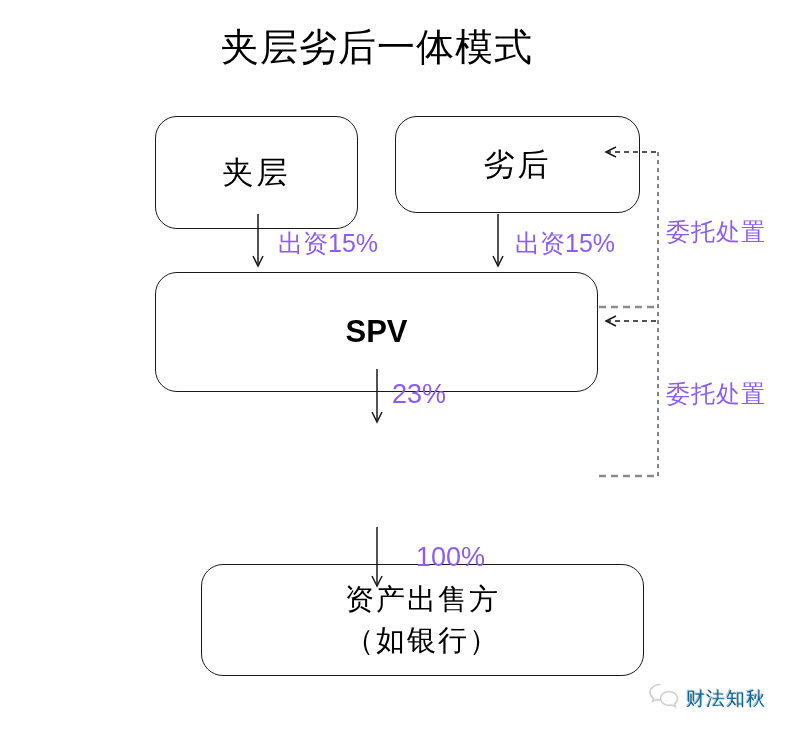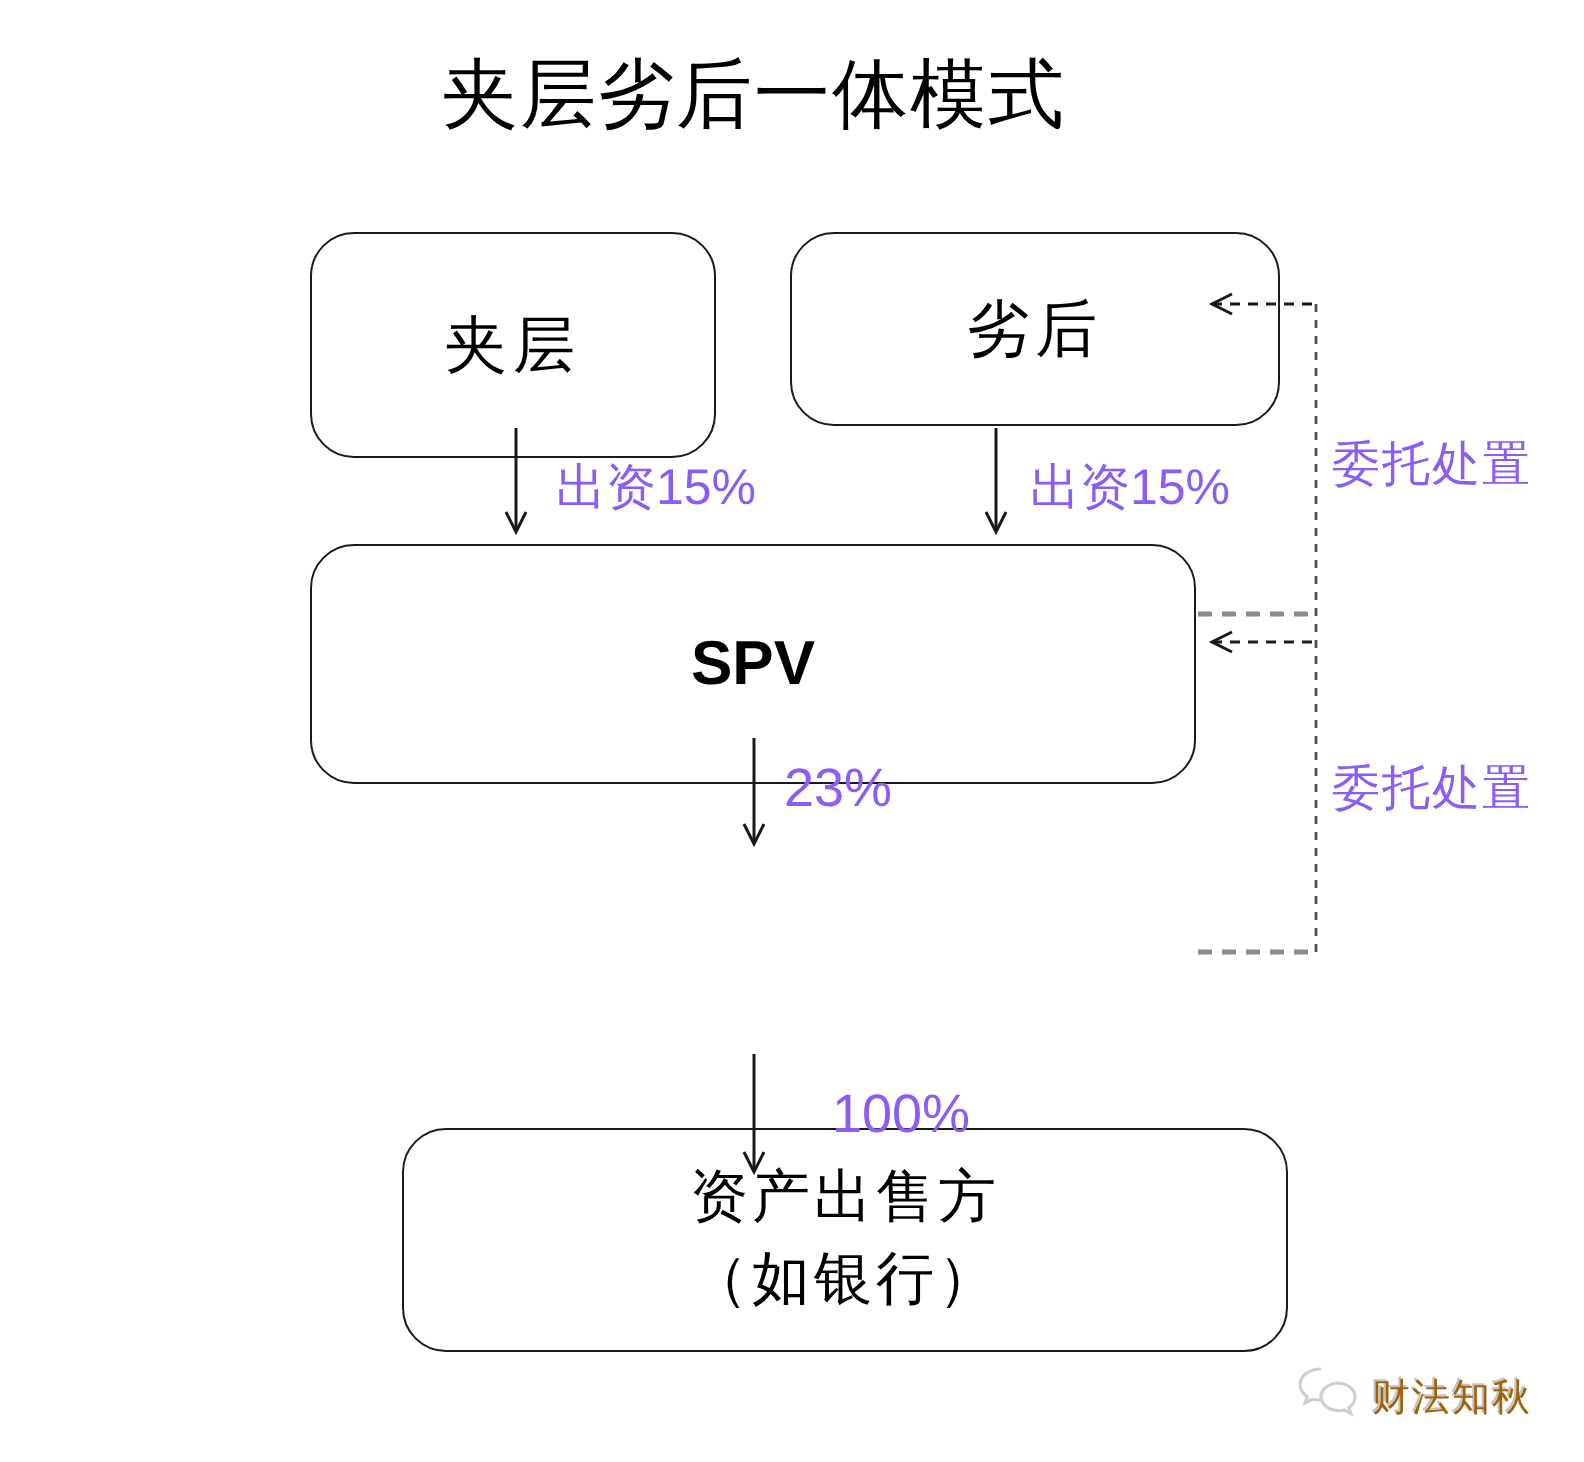--- a/index.html
+++ b/index.html
@@ -30,21 +30,21 @@
   .edge-label{position:absolute;color:#8b5cf6;white-space:nowrap;}
   .num{font-family:"Liberation Sans","DejaVu Sans",sans-serif;}
   #lbl-contrib-left{left:278px;top:227px;font-size:25px;}
   #lbl-contrib-right{left:515px;top:227px;font-size:25px;}
   #lbl-30{left:392px;top:379px;font-size:27px;}
   #lbl-100{left:376px;top:542px;font-size:27px;margin-left:40px;}
   #lbl-entrust-top{left:666px;top:216px;font-size:24px;letter-spacing:1px;}
   #lbl-entrust-bottom{left:666px;top:378px;font-size:24px;letter-spacing:1px;}
 
   .watermark{position:absolute;left:648px;top:683px;display:flex;align-items:center;gap:6px;}
-  .watermark-text{font-size:19px;letter-spacing:1px;color:#a16207;
+  .watermark-text{font-size:19px;letter-spacing:1px;color:#0369a1;
         font-family:"Liberation Sans","DejaVu Sans",sans-serif;
         text-shadow:-1px -1px 0 #c4c4c4, 1px 1px 0 #ffffff;}
 </style>
 </head>
 <body>
 
 <div class="stage">
 
   <div class="title">夹层劣后一体模式</div>
 

